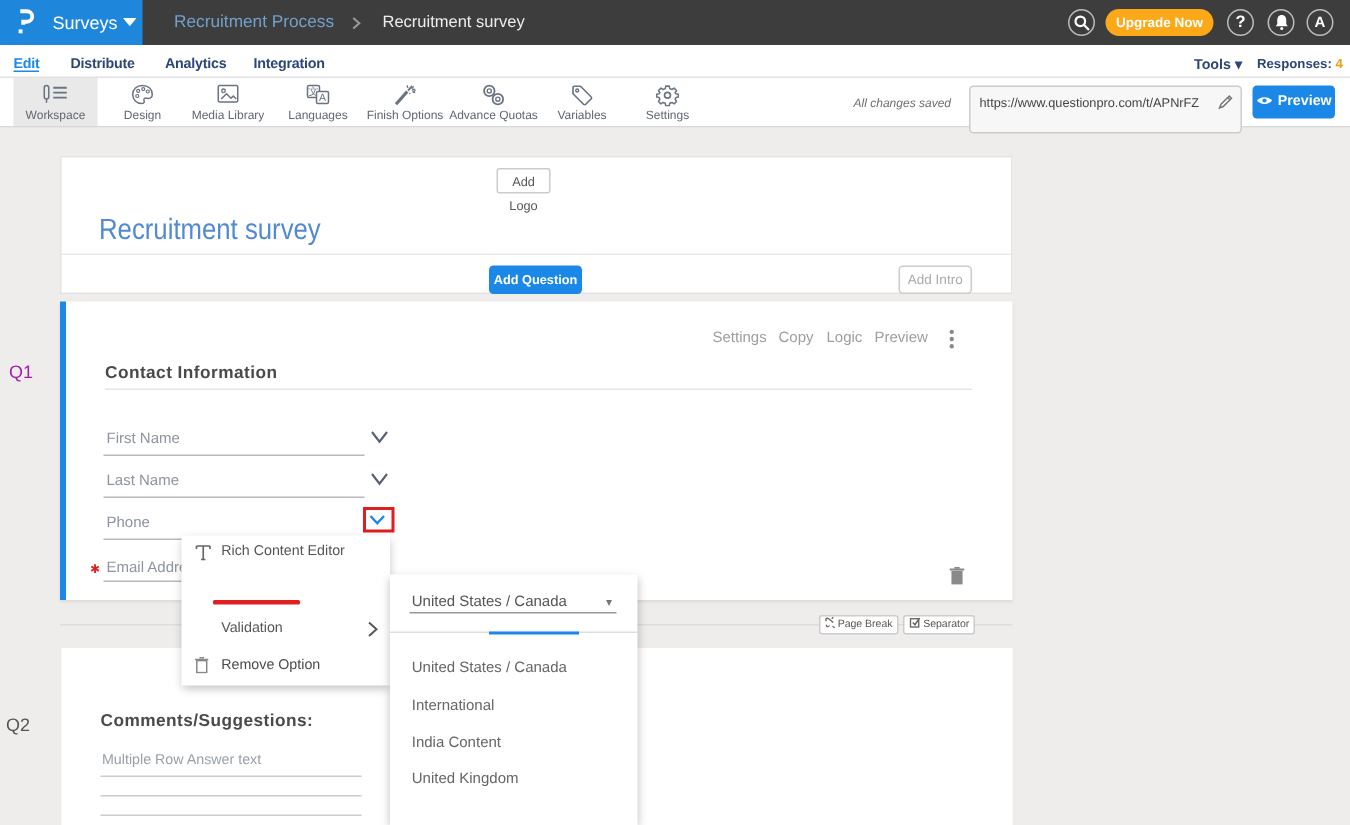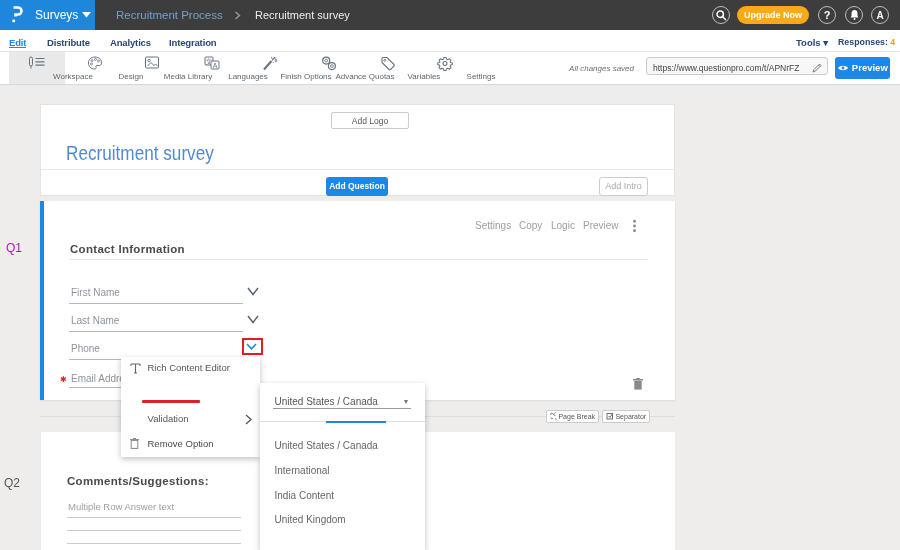--- a/index.html
+++ b/index.html
@@ -21,30 +21,30 @@
 .nav { position:absolute; top:7px; font-size:9.5px; color:#2b4677; font-weight:bold; letter-spacing:-0.15px; }
 #nav-edit { left:9px; color:#1b87e6; }
 #editline { position:absolute; left:8.5px; top:16.5px; width:17px; height:1.5px; background:#1b87e6; }
 #tools { position:absolute; left:796px; top:7px; font-size:9.5px; color:#2b4677; font-weight:bold; }
 #responses { position:absolute; left:838px; top:7px; font-size:8.8px; color:#2b4677; font-weight:bold; white-space:nowrap; }
 #responses b { color:#f39c12; }
 
 
 #toolbar { position:absolute; left:0; top:52px; width:900px; height:33px; background:#fff; border-bottom:1px solid #d8d8d8; }
 .tool { position:absolute; top:0; height:32px; text-align:center; }
-.tool .lbl { position:absolute; bottom:3px; width:100%; font-size:8px; color:#5f6770;margin-left:36px; }
+.tool .lbl { position:absolute; bottom:3px; width:100%; font-size:8px; color:#5f6770; }
 .tool svg { position:absolute; top:4px; left:50%; transform:translateX(-50%); }
 #tool-workspace { background:#e9e9e9; }
 #allsaved { position:absolute; left:520px; top:12px; width:114px; text-align:right; font-size:8px; font-style:italic; color:#6e6e6e; }
-#urlbox { position:absolute; left:646px; top:5px; width:182px; height:18px; background:#f7f7f7; border:1px solid #ccc; border-radius:3px; font-size:8.5px; color:#444; line-height:20px; padding-left:6px; white-space:nowrap; overflow:hidden; }
+#urlbox { position:absolute; left:646px; top:5px; width:182px; height:32px; background:#f7f7f7; border:1px solid #ccc; border-radius:3px; font-size:8.5px; color:#444; line-height:20px; padding-left:6px; white-space:nowrap; overflow:hidden; }
 #previewbtn { position:absolute; left:835px; top:5px; width:55px; height:22px; background:#1b87e6; border-radius:3px; color:#fff; font-size:9.5px; font-weight:bold; text-align:center; line-height:22px; }
 
 
 #headercard { position:absolute; left:40px; top:104px; width:635px; height:92px; background:#fff; border:1px solid #e3e3e3; }
-#addlogo { position:absolute; left:290px; top:7px; width:78px; height:17px; border:1px solid #ccc; border-radius:2px; background:#fff; font-size:8.5px; color:#555; text-align:center; line-height:16px; }
+#addlogo { position:absolute; left:290px; top:7px; width:36px; height:17px; border:1px solid #ccc; border-radius:2px; background:#fff; font-size:8.5px; color:#555; text-align:center; line-height:16px; }
 #title { position:absolute; left:25px; top:37px; font-size:19.5px; color:#528ad2; transform:scaleX(.88); transform-origin:left top; }
 #hdrdivider { position:absolute; left:0; top:64px; width:100%; border-top:1px solid #e8e8e8; }
 #addquestion { position:absolute; left:285px; top:72px; width:62px; height:19px; background:#1b87e6; border-radius:3px; color:#fff; font-size:8.5px; font-weight:bold; text-align:center; line-height:19px; }
 #addintro { position:absolute; left:558px; top:72px; width:49px; height:19px; background:#fff; border:1px solid #ccc; border-radius:3px; color:#aaa; font-size:9px; text-align:center; line-height:17px; }
 
 #q1label { position:absolute; left:6px; top:241px; font-size:12px; color:#a21caf; }
 #q2label { position:absolute; left:4px; top:476px; font-size:12px; color:#555; }
 
 #q1card { position:absolute; left:40px; top:201px; width:635px; height:199px; background:#fff; border-left:4px solid #1b87e6; box-shadow:0 1px 2px rgba(0,0,0,.08); }
 .q1act { position:absolute; top:19px; font-size:10px; color:#9e9e9e; }

